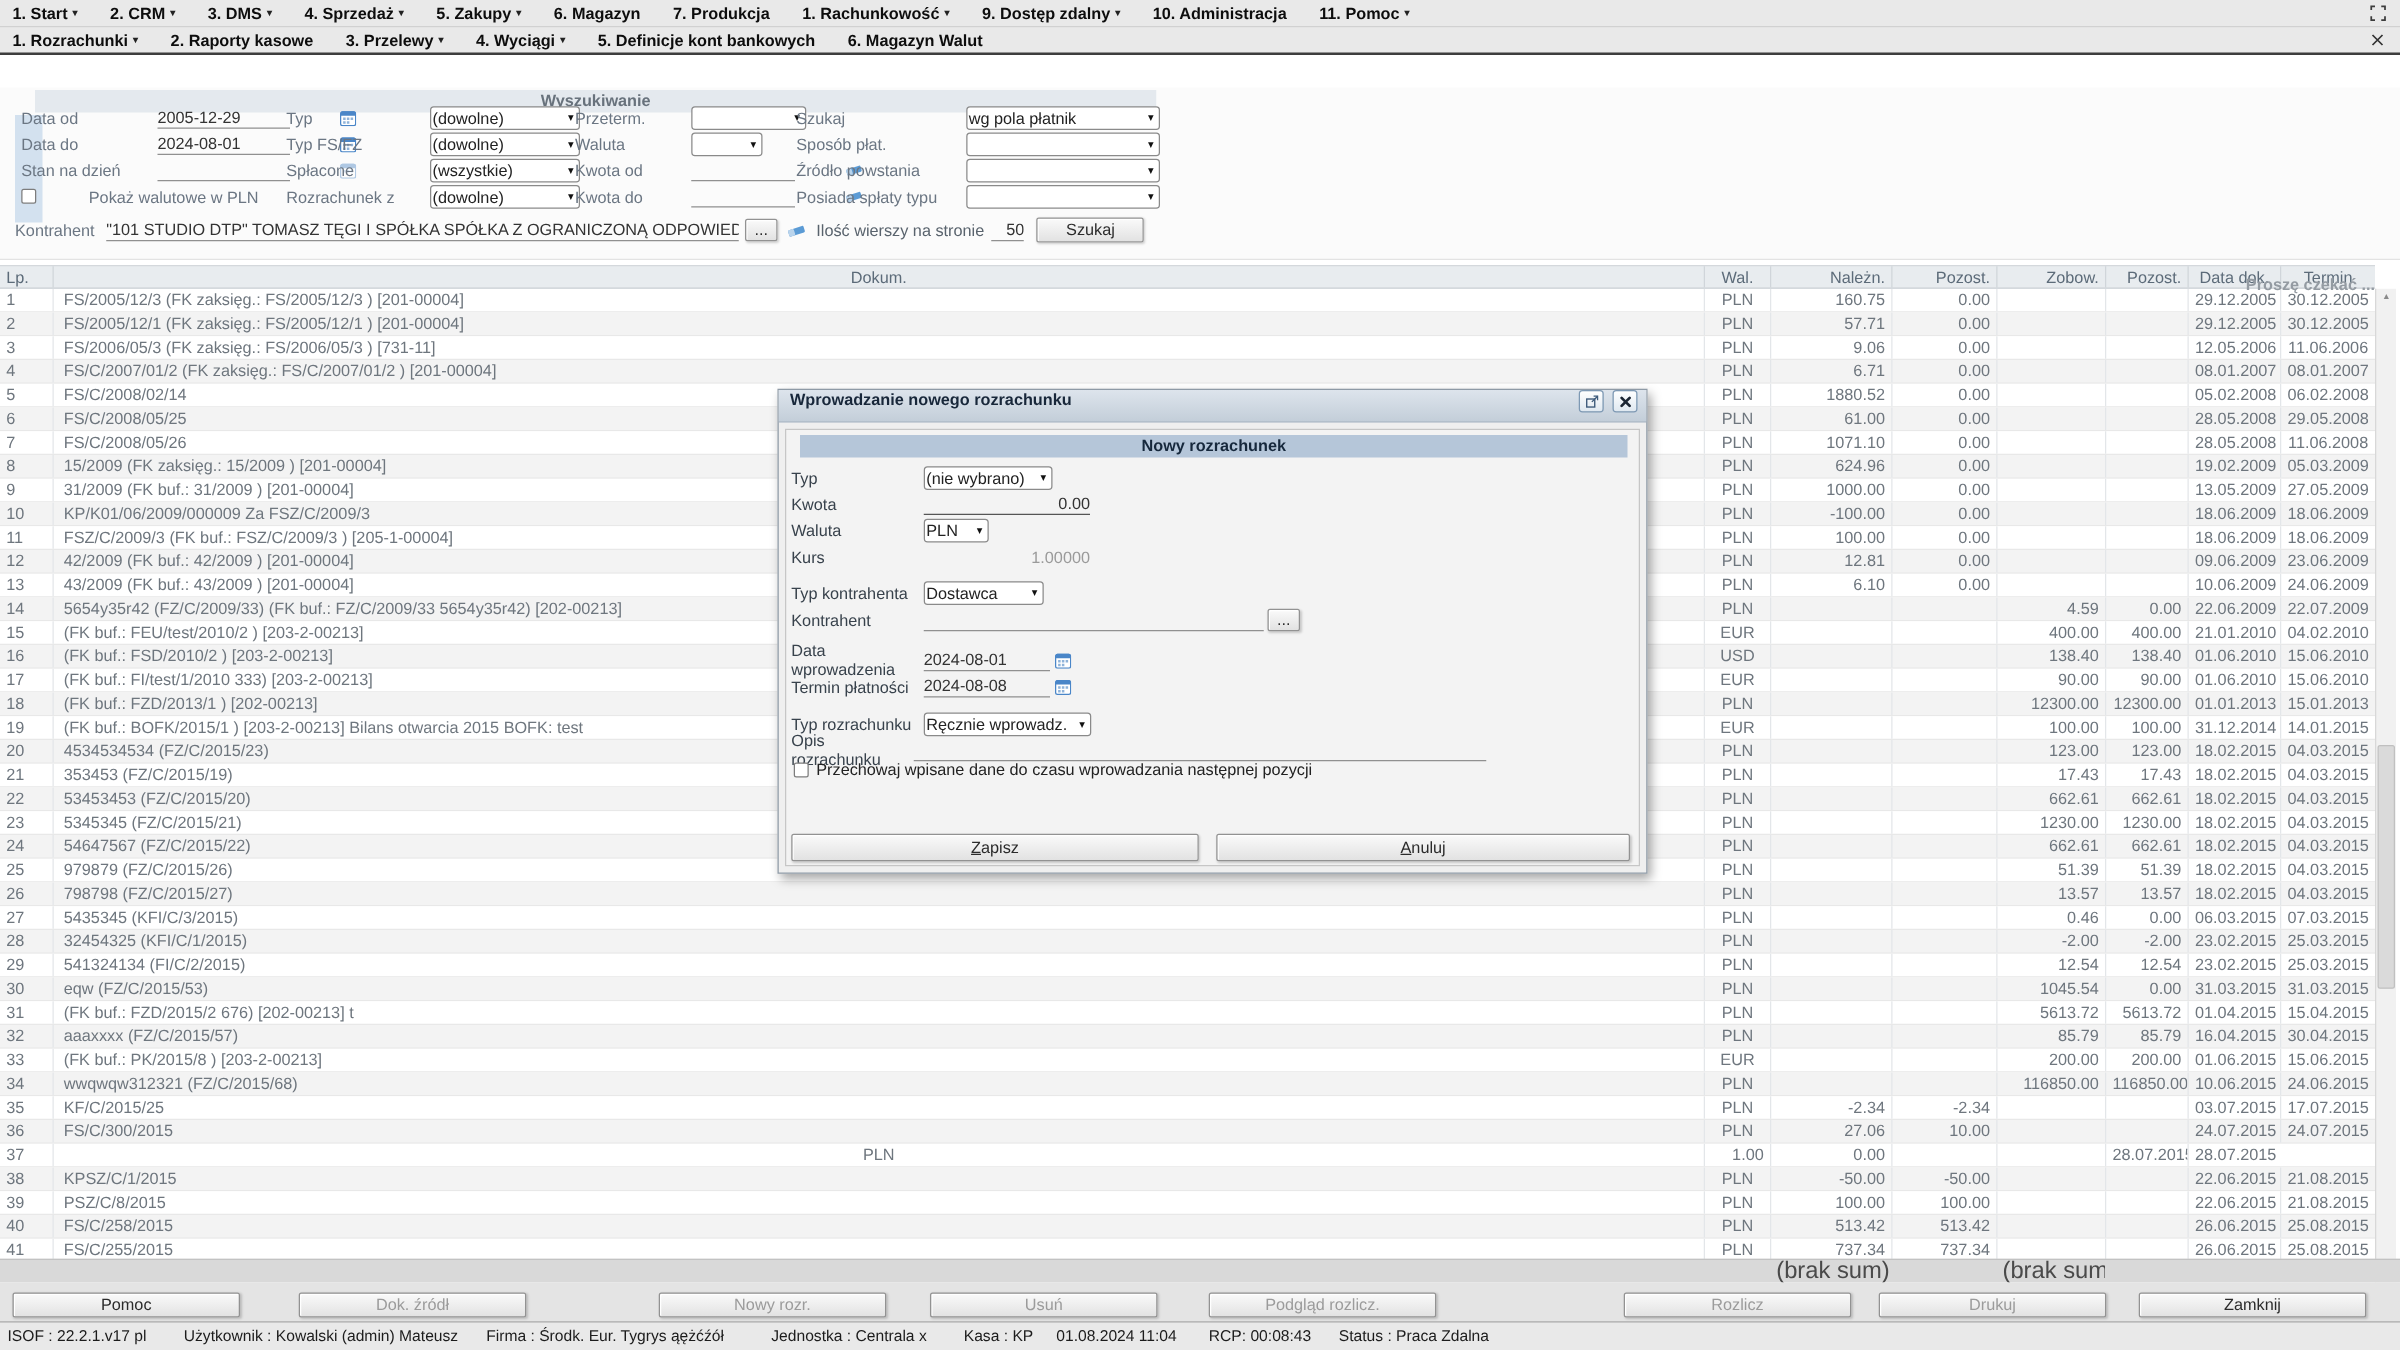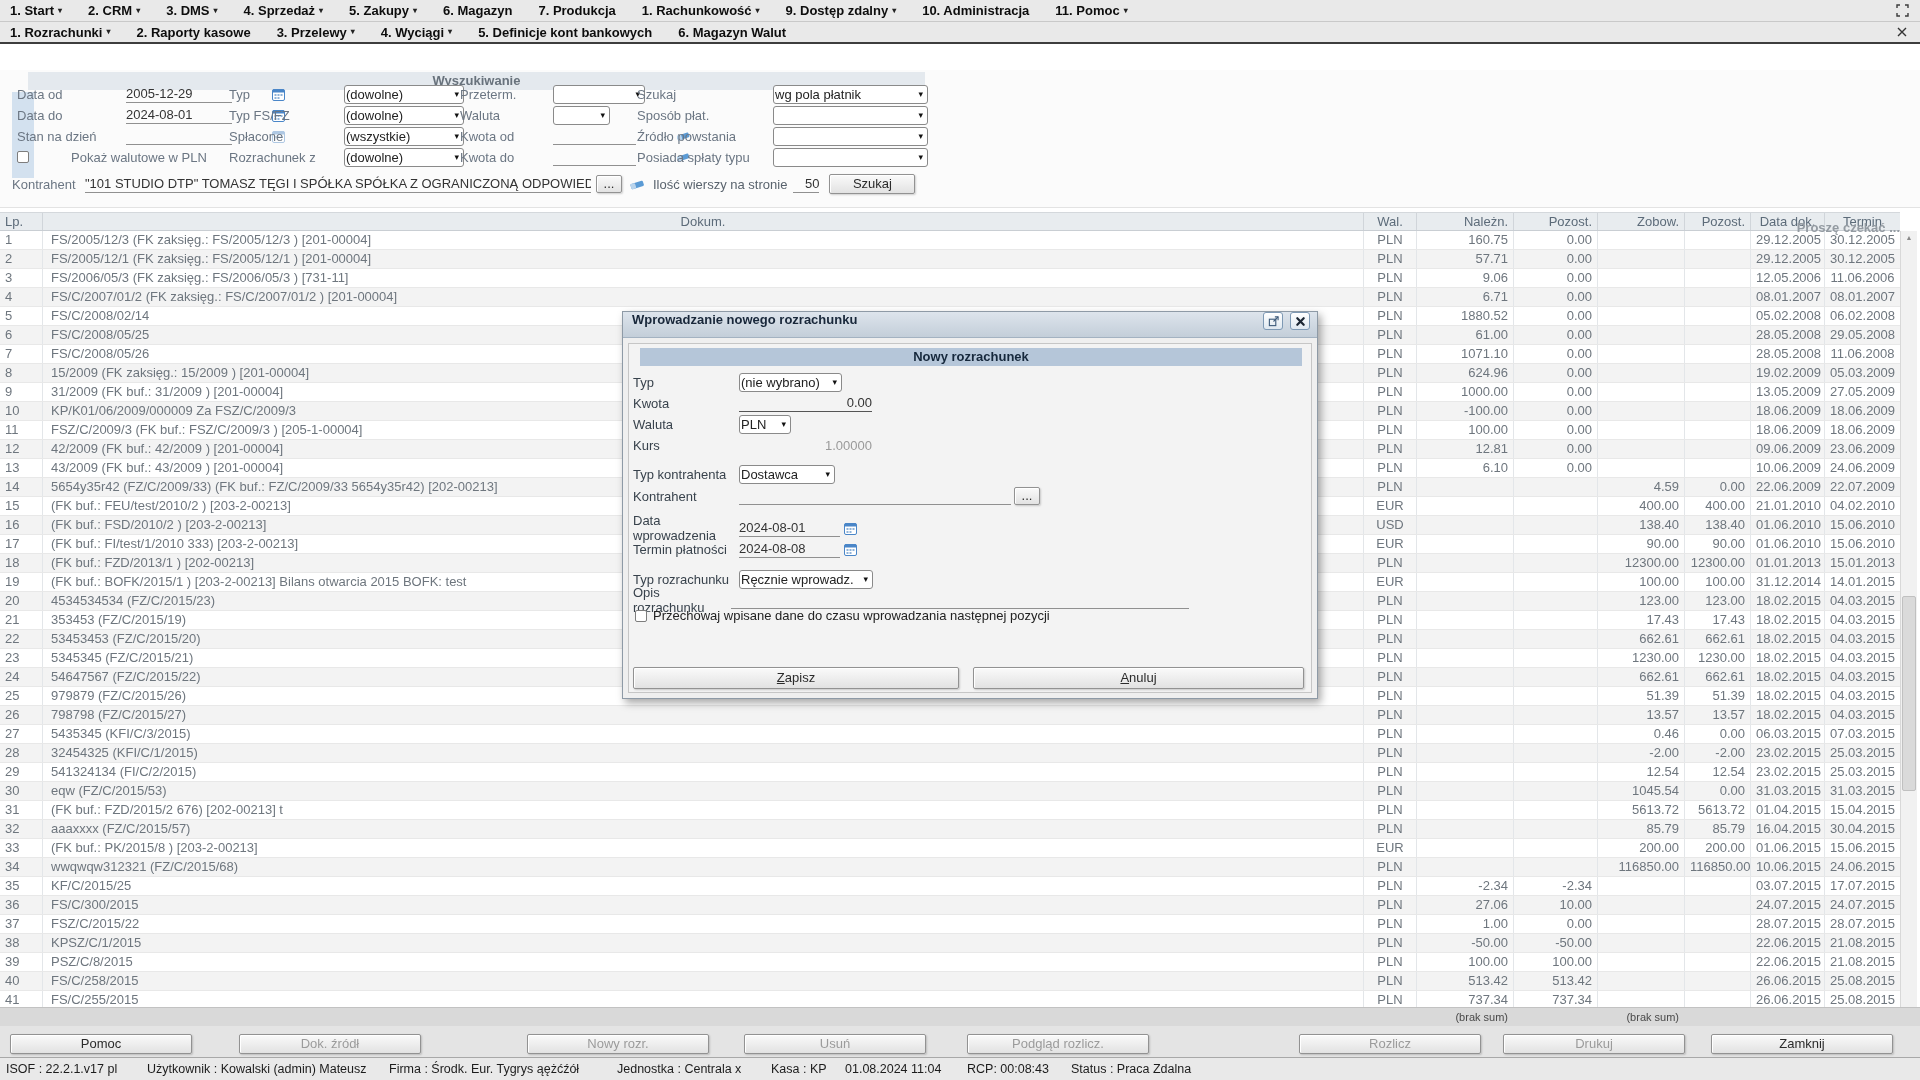--- a/index.html
+++ b/index.html
@@ -55,21 +55,21 @@
   .c-num{text-align:right}.c-date{text-align:center}
   .thead .h-dok{text-align:center}
   .loading-text { position:absolute; top:8px; left:0; width:1900px; text-align:right; font-size:13px; font-weight:bold; color:#949ba2; pointer-events:none; }
   .vscroll { position:absolute; top:19px; right:0; width:17px; height:795px; background:#f1f1f1; border-left:1px solid #d8d8d8; }
   .vs-arrow { position:absolute; left:0; width:16px; height:13px; text-align:center; font-size:7px; color:#8a8a8a; line-height:13px; }
   .vs-up{top:0}.vs-down{bottom:0}
   .vs-thumb { position:absolute; left:1px; top:365px; width:14px; height:195px; background:#dadada; border:1px solid #c0c0c0; border-radius:2px; }
 
   
   .sum-row { position:absolute; top:1007px; left:0; width:1920px; height:19px; background:#d9d9d9; border-top:1px solid #c2c2c2; }
-  .sum-row .cell { font-size:11px; color:#4a4a4a; line-height:18px; }
+  .sum-row .cell { font-size:19px; color:#4a4a4a; line-height:18px; }
   .footer-bar { position:absolute; top:1026px; left:0; width:1920px; height:31px; background:#e4e4e4; }
   .fbtn { position:absolute; top:8px; width:182px; height:20px; line-height:18px; }
   .fbtn.disabled { color:#9b9b9b; }
   .statusbar { position:absolute; top:1057px; left:0; width:1920px; height:23px; background:#e9e9e9; border-top:1px solid #a8a8a8; }
   .status-item { position:absolute; top:4px; font-size:12.5px; color:#1c1c1c; white-space:nowrap; }
 
   
   .dialog { position:absolute; left:622px; top:311px; width:696px; height:388px; background:#efefef; border:1px solid #8e9aa6; box-shadow:3px 4px 8px rgba(0,0,0,.35); z-index:20; }
   .dlg-titlebar { position:absolute; top:0; left:0; right:0; height:26px; background:linear-gradient(#dde4ec,#c3ced9); border-bottom:1px solid #a3b2c1; display:flex; }
   .dlg-title { flex:1; font-size:13px; font-weight:bold; color:#18273a; padding-left:9px; }
@@ -745,21 +745,20 @@
           <span class="cell c-wal">PLN</span>
           <span class="cell c-num">27.06</span>
           <span class="cell c-num">10.00</span>
           <span class="cell c-num"></span>
           <span class="cell c-num"></span>
           <span class="cell c-date">24.07.2015</span>
           <span class="cell c-date">24.07.2015</span>
         </div>
         <div class="trow grid9">
           <span class="cell c-lp">37</span>
-          <span class="cell c-dok">FSZ/C/2015/22</span>
           <span class="cell c-wal">PLN</span>
           <span class="cell c-num">1.00</span>
           <span class="cell c-num">0.00</span>
           <span class="cell c-num"></span>
           <span class="cell c-num"></span>
           <span class="cell c-date">28.07.2015</span>
           <span class="cell c-date">28.07.2015</span>
         </div>
         <div class="trow grid9 even">
           <span class="cell c-lp">38</span>

